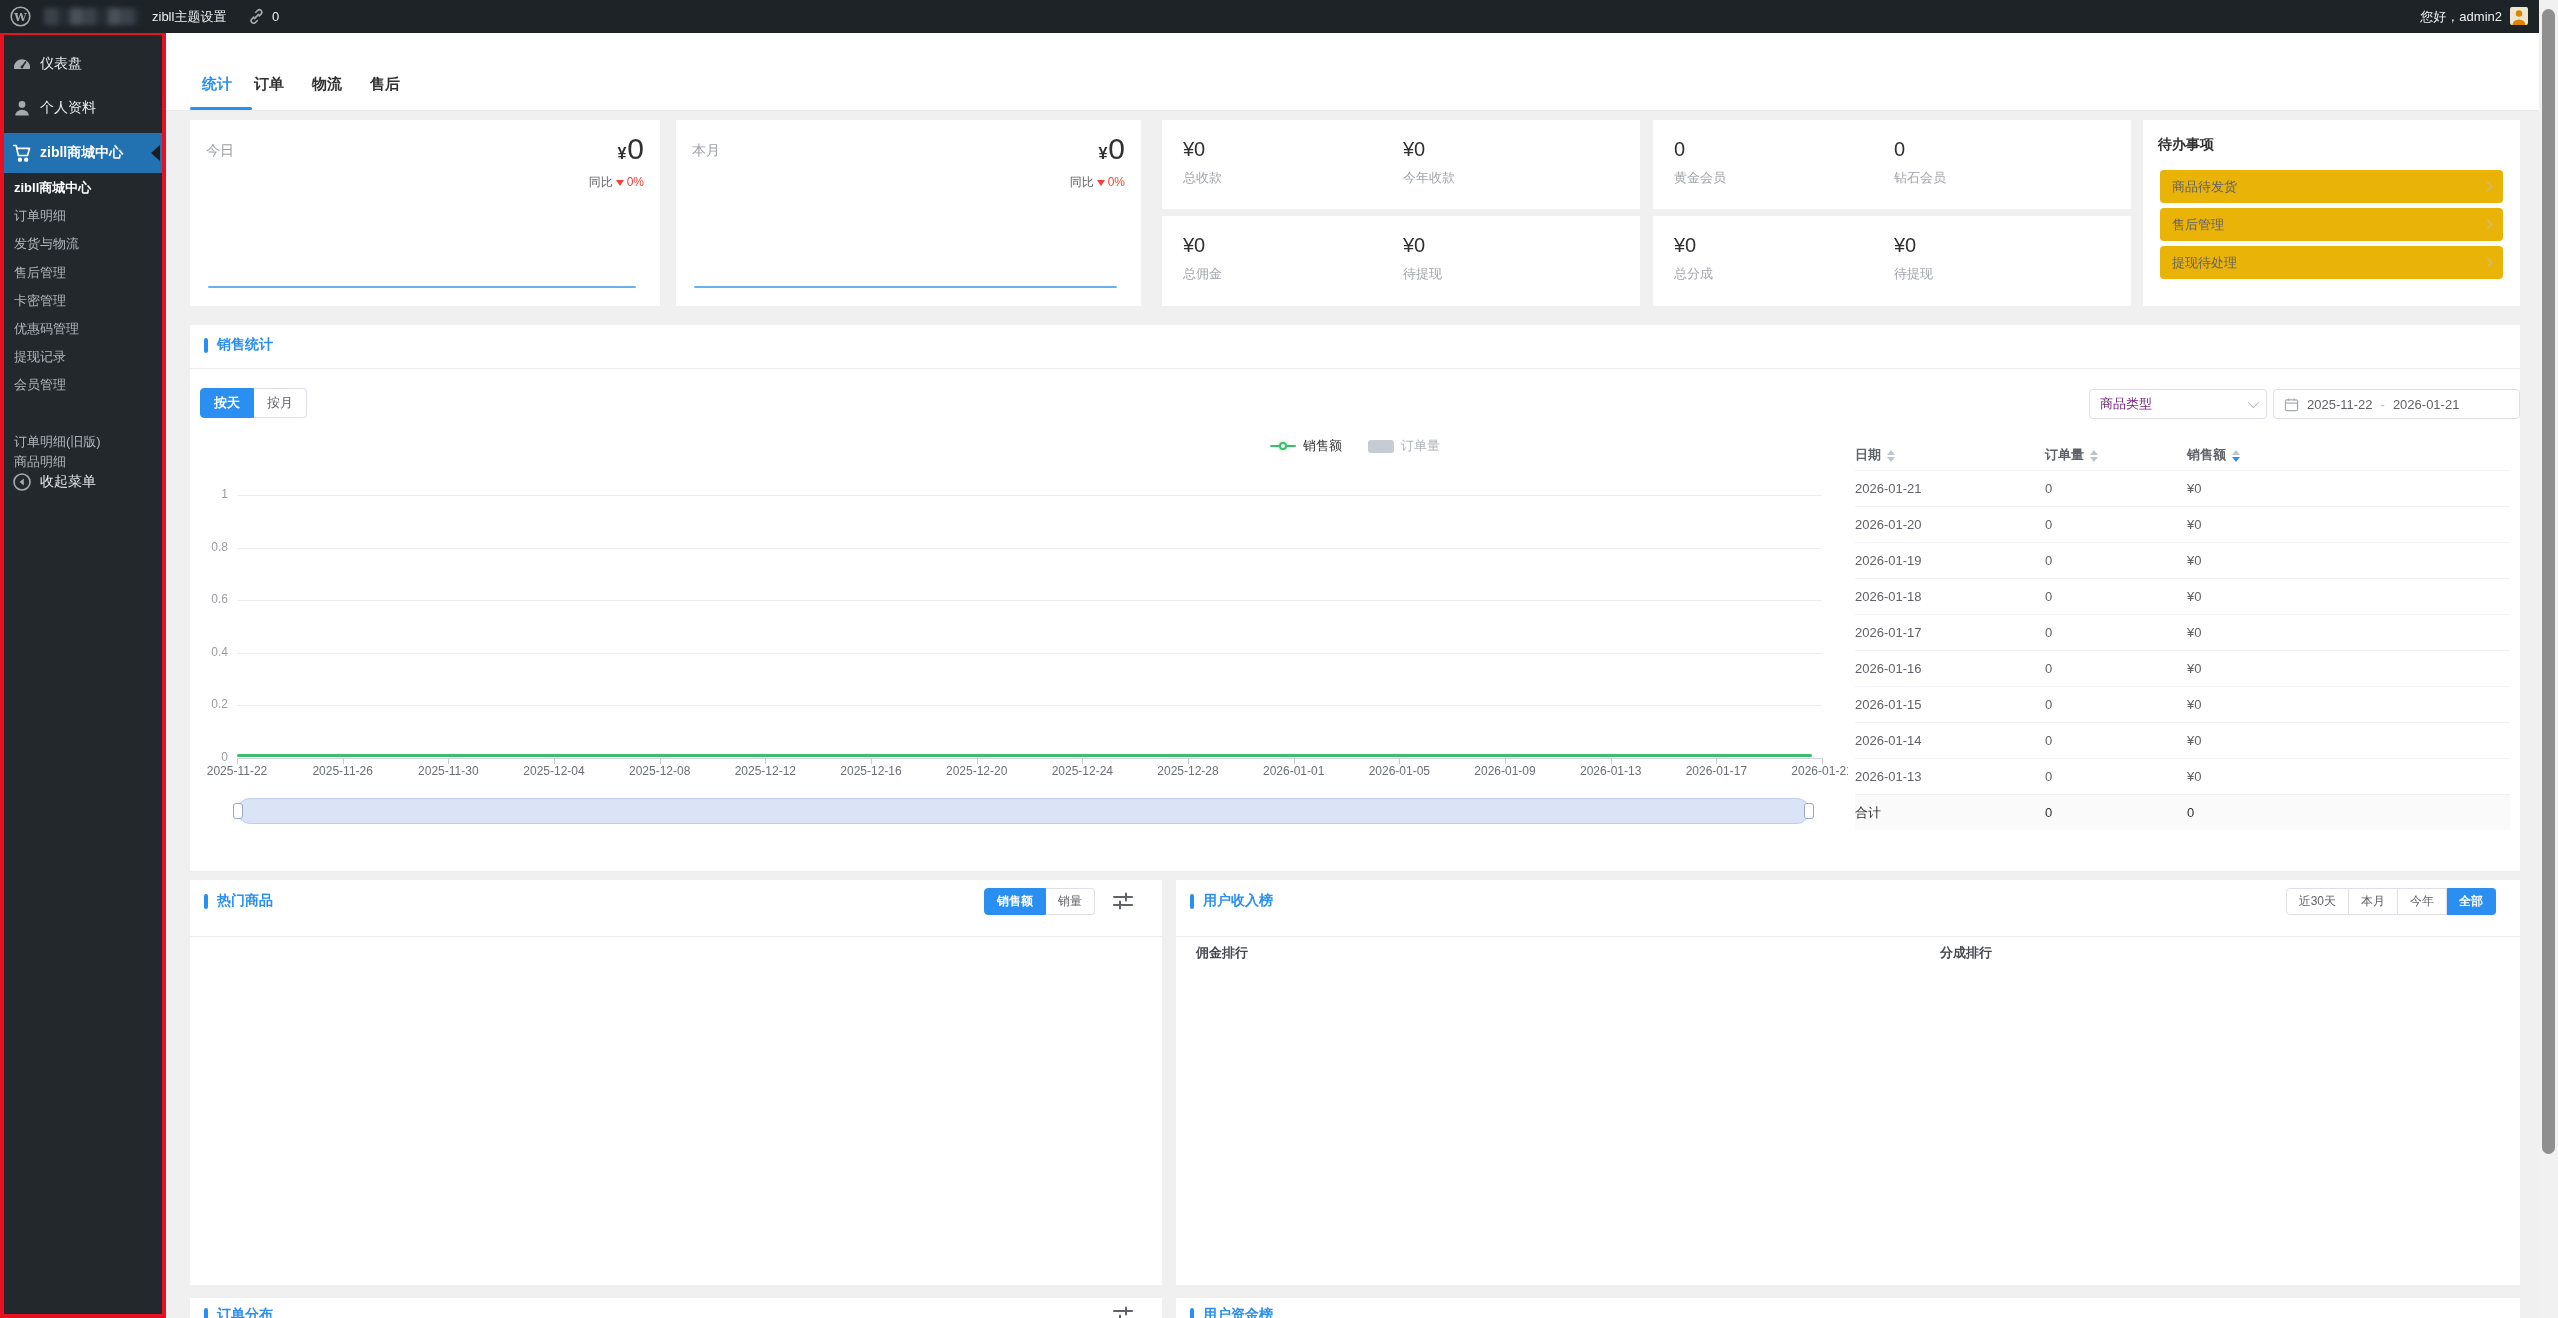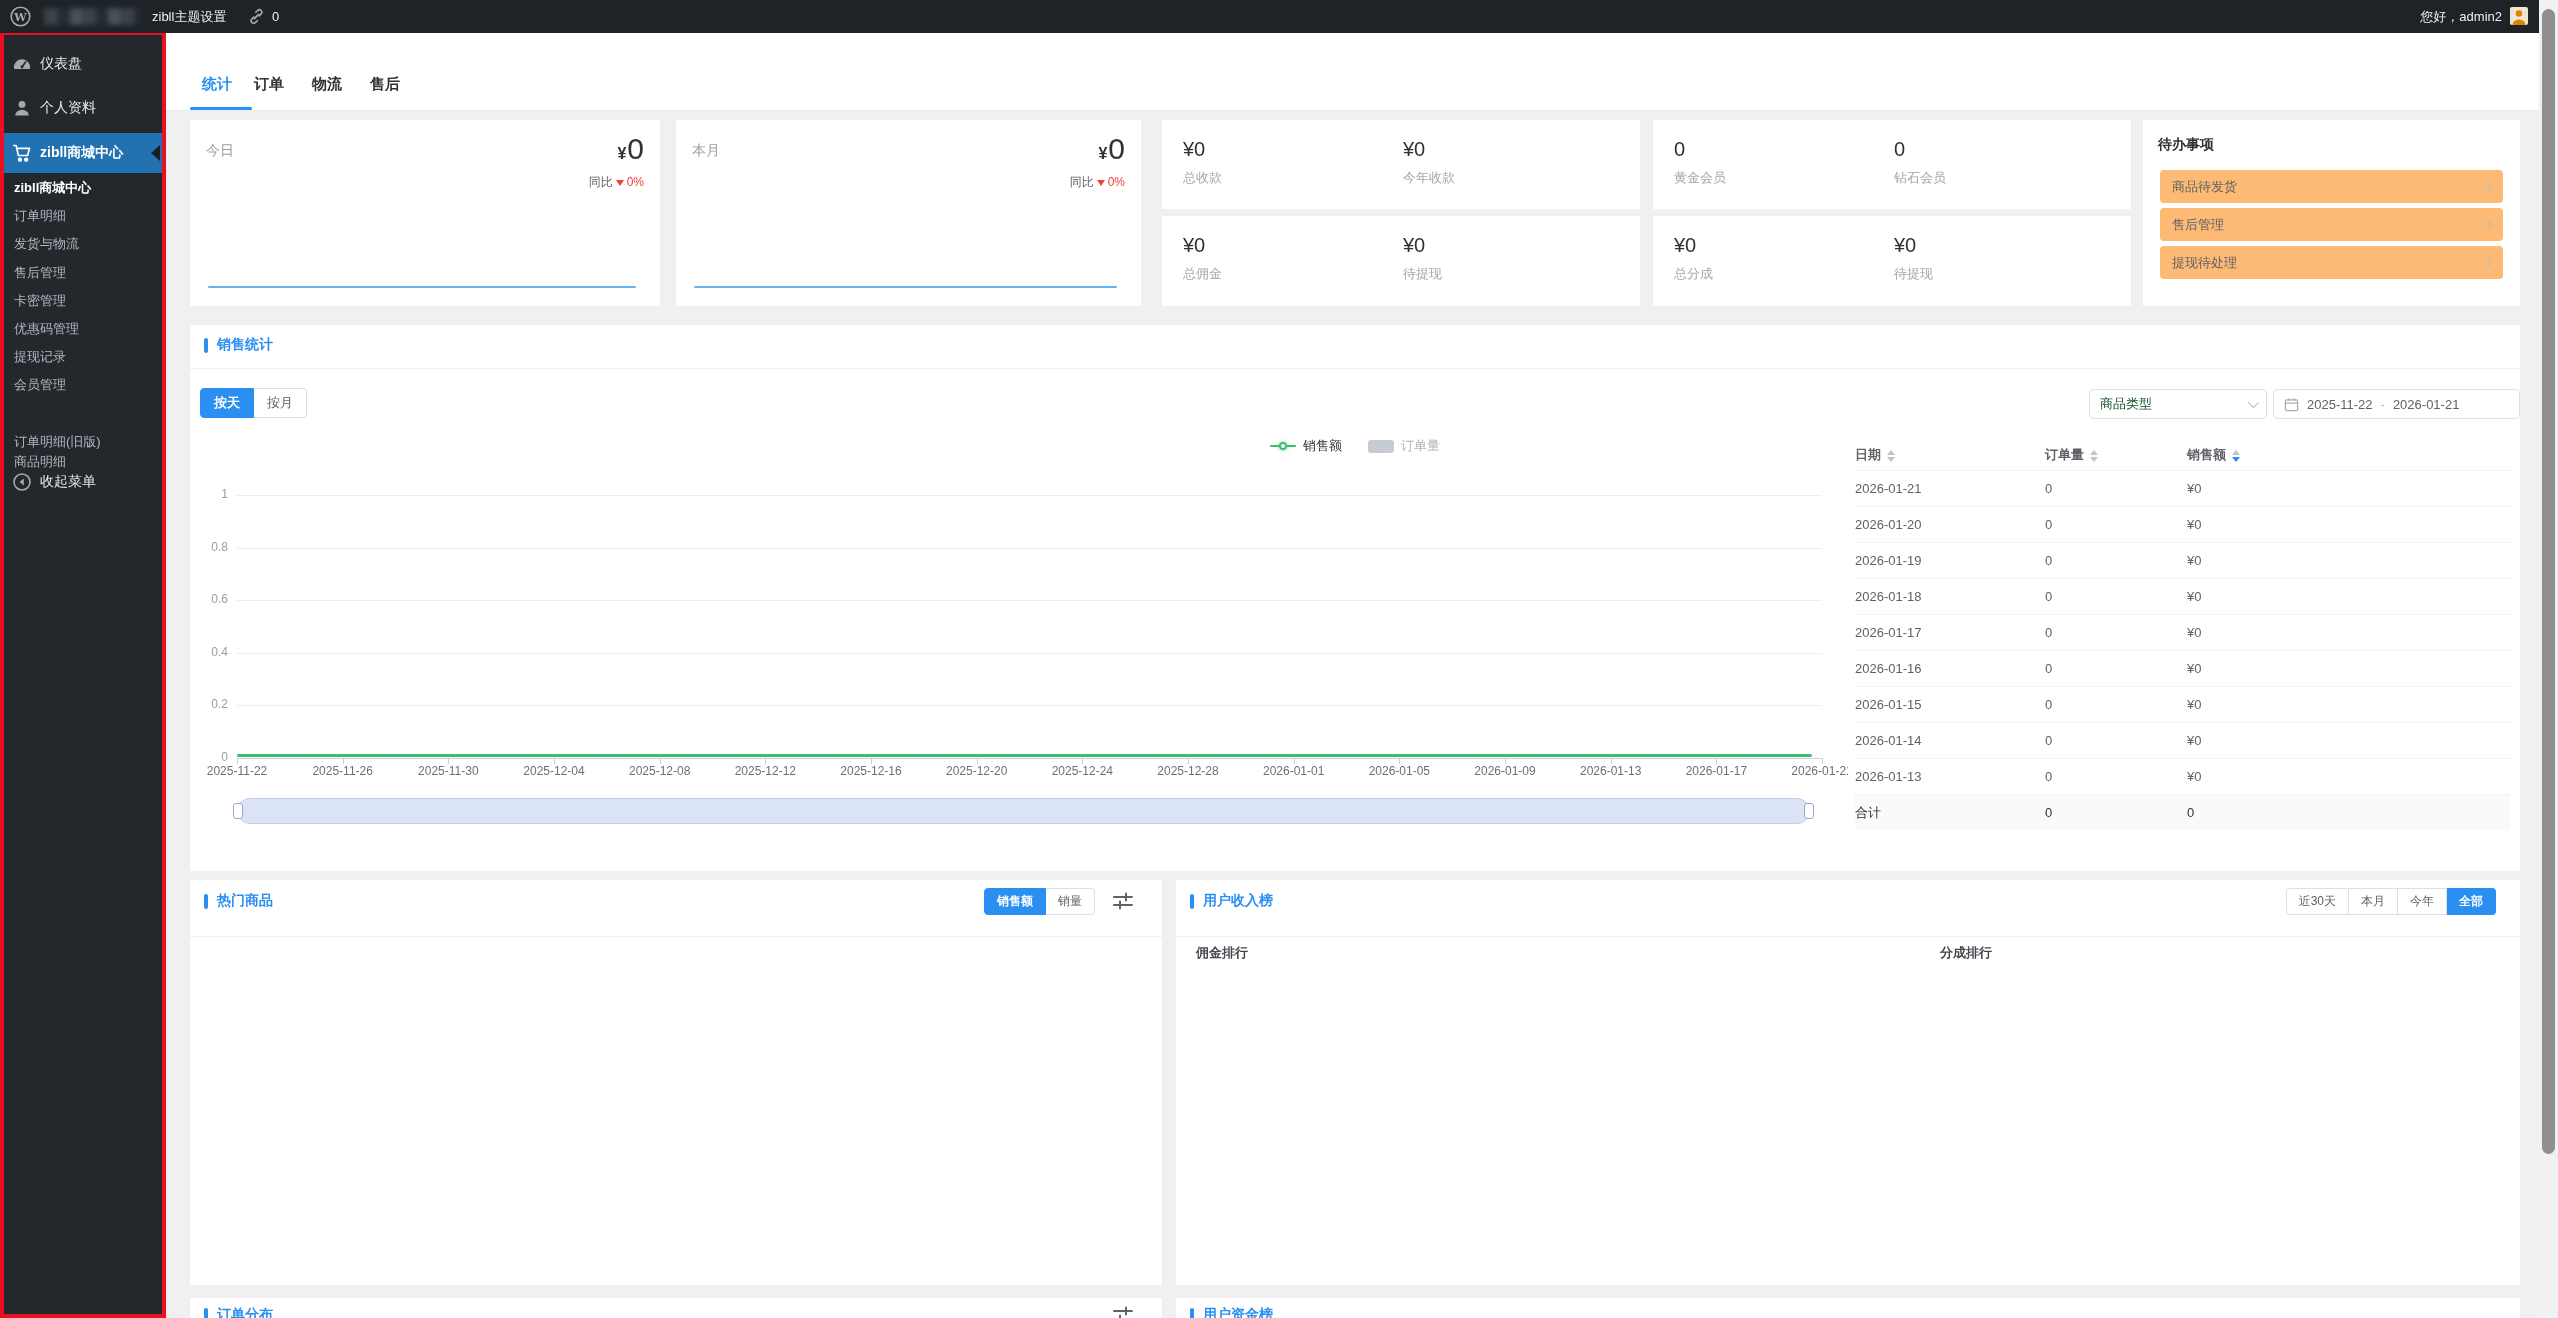--- a/index.html
+++ b/index.html
@@ -58,36 +58,36 @@
   .sum-compare .red { color:#f04134; }
   .sparkline { position:absolute; left:18px; right:24px; bottom:18px; height:2px; background:#66b3f0; border-radius:1px; }
 
   
   .stat-cell { position:absolute; top:18px; }
   .stat-val { font-size:20px; color:#303133; }
   .stat-lab { font-size:13px; color:#a2a5ab; margin-top:8px; }
 
   
   #todo-title { left:15px; top:16px; font-size:14px; font-weight:bold; color:#303133; }
-  .todo-row { position:absolute; left:17px; width:343px; height:33px; background:#fdba74; border-radius:4px;
+  .todo-row { position:absolute; left:17px; width:343px; height:33px; background:#eab308; border-radius:4px;
     display:flex; align-items:center; justify-content:space-between; padding:0 12px; font-size:13px; color:#606266; cursor:pointer; }
   .chev { width:7px; height:7px; border-right:1.5px solid #b9bcc2; border-top:1.5px solid #b9bcc2; transform:rotate(45deg); }
 
   
   .seg { display:flex; position:absolute; }
   .seg .sbtn { height:27px; line-height:25px; padding:0 12px; font-size:12px; color:#606266; background:#fff;
     border:1px solid #dcdfe6; border-left-width:0; cursor:pointer; white-space:nowrap; }
   .seg .sbtn:first-child { border-left-width:1px; border-radius:4px 0 0 4px; }
   .seg .sbtn:last-child { border-radius:0 4px 4px 0; }
   .seg .sbtn.active { background:#2b8ff2; border-color:#2b8ff2; color:#fff; font-weight:bold; }
   .seg.big .sbtn { height:30px; line-height:28px; font-size:13px; padding:0 13px; }
 
   
   #product-select { left:1899px; top:64px; width:178px; height:30px; border:1px solid #dcdfe6; border-radius:4px; background:#fff;
-    display:flex; align-items:center; justify-content:space-between; padding:0 10px; font-size:13px; color:#14532d; cursor:pointer; }
+    display:flex; align-items:center; justify-content:space-between; padding:0 10px; font-size:13px; color:#701a75; cursor:pointer; }
   .sel-caret { width:8px; height:8px; border-right:1.5px solid #b4b7bd; border-bottom:1.5px solid #b4b7bd; transform:rotate(45deg) translateY(-2px); }
   #date-range { left:2083px; top:64px; width:247px; height:30px; border:1px solid #dcdfe6; border-radius:4px; background:#fff;
     display:flex; align-items:center; gap:8px; padding:0 10px; font-size:13px; color:#606266; cursor:text; }
 
   
   #legend { top:112px; left:50%; transform:translateX(-50%); display:flex; align-items:center; gap:26px; }
   .lg-item { display:flex; align-items:center; gap:7px; cursor:pointer; }
   .lg-line { position:relative; width:26px; height:2px; background:#3dbe6f; border-radius:1px; }
   .lg-line .dot { position:absolute; left:9px; top:-3px; width:8px; height:8px; border:2px solid #3dbe6f; background:#fff; border-radius:50%; box-shadow:0 0 4px rgba(61,190,111,.6); }
   .lg-name { font-size:13px; color:#333; }

